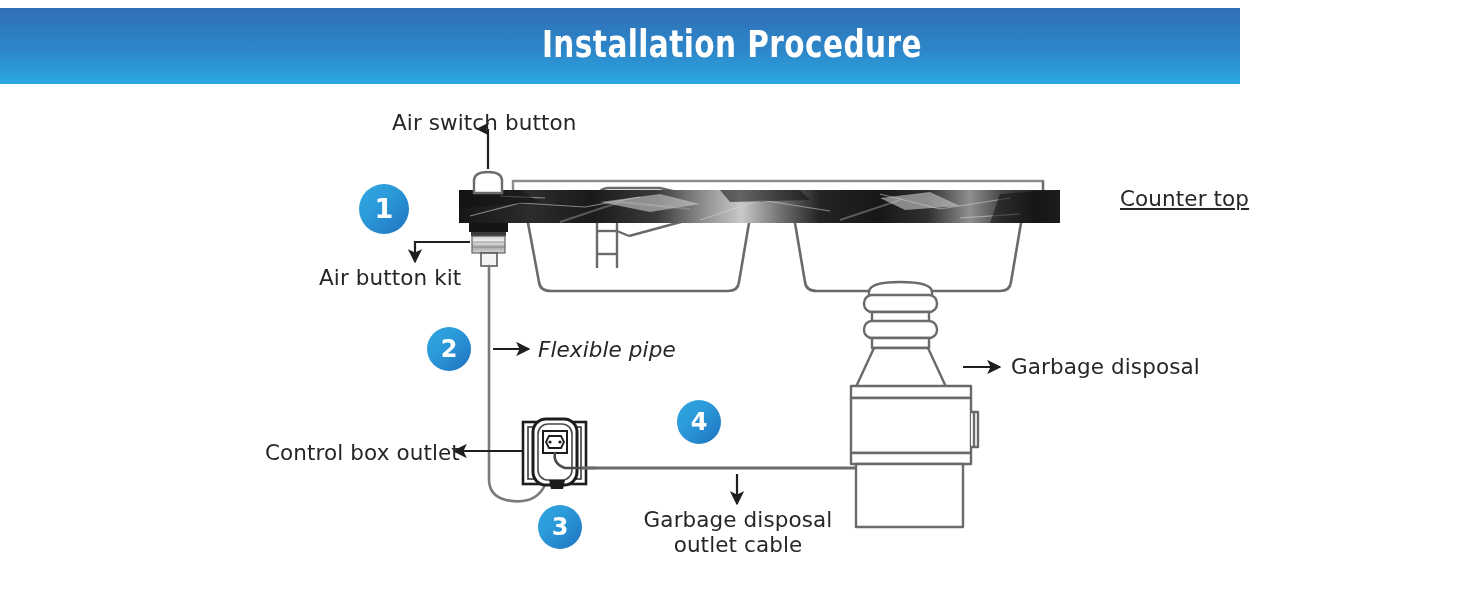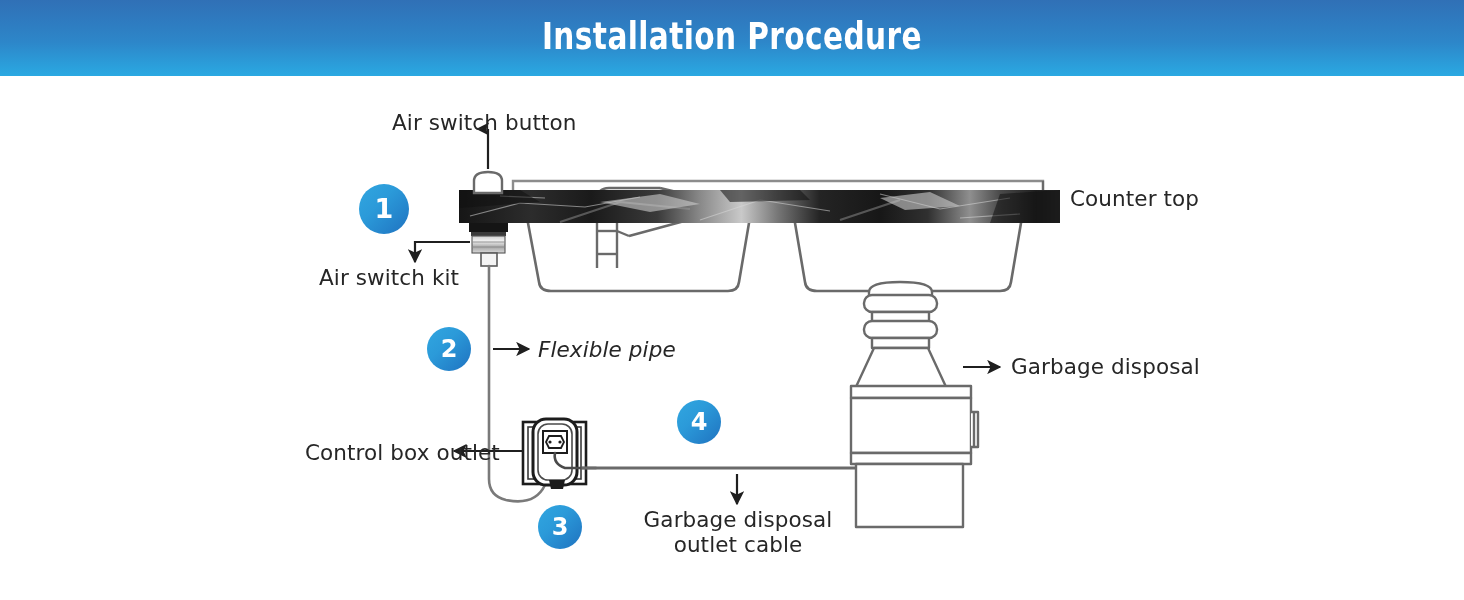--- a/index.html
+++ b/index.html
@@ -15,22 +15,22 @@
     width: 1464px;
     height: 600px;
     background: #ffffff;
     overflow: hidden;
   }
 
   
   #header-banner {
     position: absolute;
     left: 0;
-    top: 0;
-    width: 1464px;
+    top: 8px;
+    width: 1240px;
     height: 76px;
     background: linear-gradient(to bottom, #3070b6 0%, #2d86c9 55%, #2aa9e2 100%);
   }
   #header-title {
     position: absolute;
     left: 0;
     top: 0;
     width: 1464px;
     height: 76px;
     line-height: 74px;
@@ -279,29 +279,29 @@
       </g>
 
       <g fill="none" stroke="#1f1f1f" stroke-width="2.2">
         <path d="M737,398 L737,428" marker-end="url(#arrHead)"></path>
       </g>
     </svg>
   </div>
 
   <div class="label" style="left:392px; top:110px;">Air switch button</div>
 
-  <div class="label" style="left:319px; top:265px;">Air switch kit</div>
-
-  <div class="label" style="left:1070px; top:186px;">Counter top</div>
+  <div class="label" style="left:319px; top:265px;">Air button kit</div>
+
+  <div class="label" style="left:1120px; top:186px;text-decoration:underline;">Counter top</div>
 
   <div class="label" style="left:538px; top:337px;font-style:italic;">Flexible pipe</div>
 
   <div class="label" style="left:1011px; top:354px;">Garbage disposal</div>
 
-  <div class="label" style="left:265px; top:440px;margin-left:40px;">Control box outlet</div>
+  <div class="label" style="left:265px; top:440px;">Control box outlet</div>
 
   <div class="label two-line" style="left:640px; top:508px; width:196px;">
     <span>Garbage disposal</span><br>
     <span>outlet cable</span>
   </div>
 
   <div class="badge badge-1" style="left:359px; top:184px;">1</div>
 
   <div class="badge badge-s" style="left:427px; top:327px;">2</div>
 

